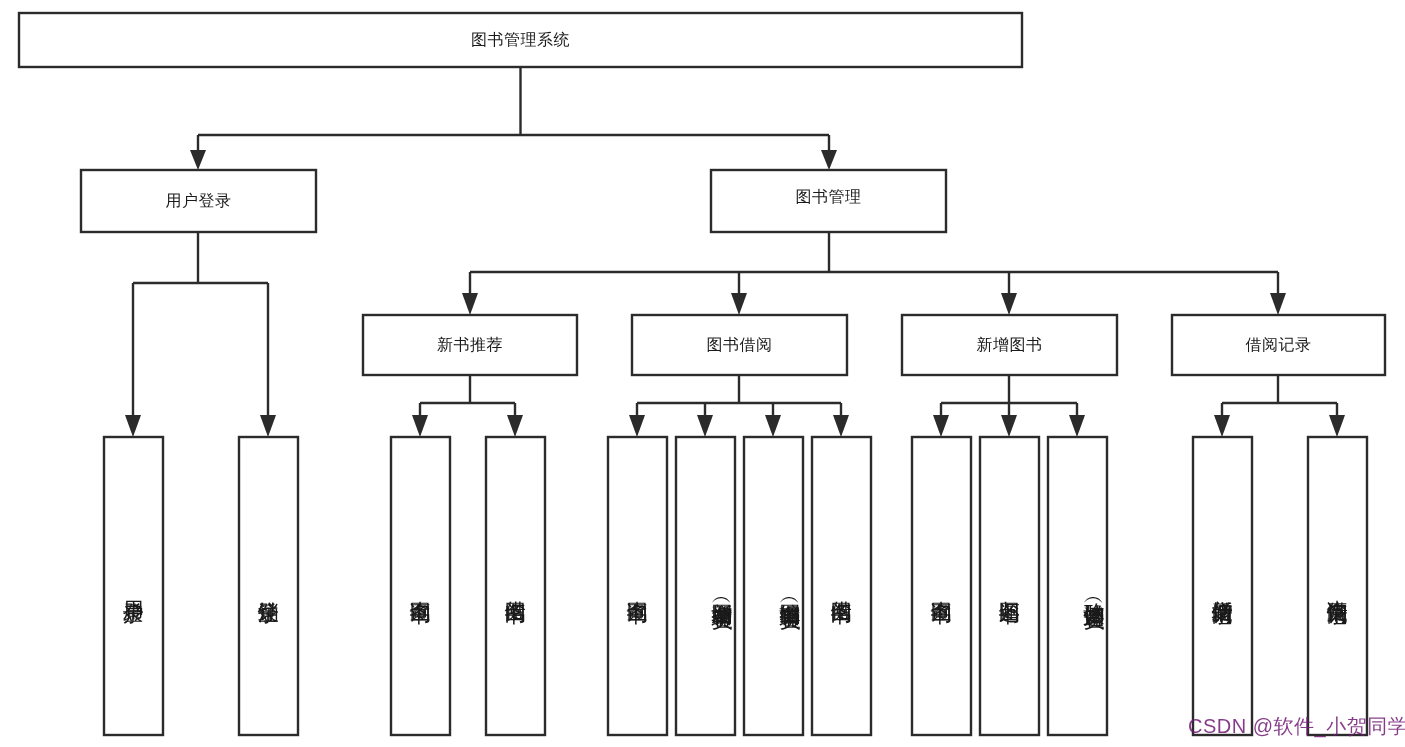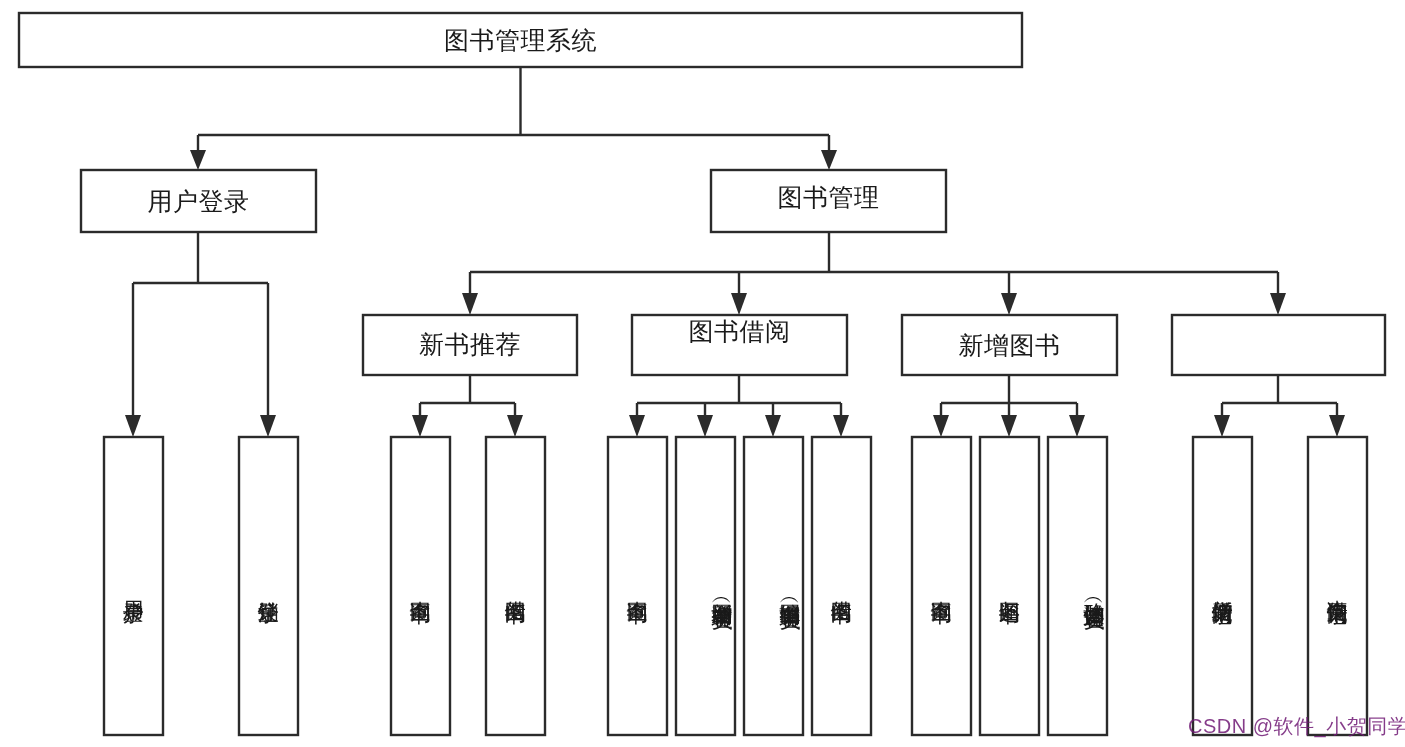--- a/index.html
+++ b/index.html
@@ -46,21 +46,21 @@
     stroke: none;
   }
   
   .label-h {
     position: absolute;
     display: flex;
     align-items: center;
     justify-content: center;
     text-align: center;
     color: #1a1a1a;
-    font-size: 25px;
+    font-size: 16px;
     line-height: 1.15;
     letter-spacing: 0.5px;
     white-space: nowrap;
     pointer-events: none;
   }
   .label-v {
     position: absolute;
     display: flex;
     align-items: center;
     justify-content: center;
@@ -236,22 +236,23 @@
     <rect class="leaf-rect" x="1308" y="437" width="59" height="298"></rect>
 
   </svg>
 
   <div class="label-h" style="left:19px; top:13px; width:1003px; height:54px;">图书管理系统</div>
 
   <div class="label-h" style="left:81px; top:170px; width:235px; height:62px;">用户登录</div>
   <div class="label-h" style="left:711px; top:170px; width:235px; height:54px;">图书管理</div>
 
   <div class="label-h" style="left:363px; top:315px; width:214px; height:60px;font-family:Liberation Serif, serif;">新书推荐</div>
-  <div class="label-h" style="left:632px; top:301px; width:215px; height:60px;">图书借阅</div>
+  <div class="label-h" style="left:632px; top:315px; width:215px; height:60px;">图书借阅</div>
   <div class="label-h" style="left:902px; top:315px; width:215px; height:60px;">新增图书</div>
+  <div class="label-h" style="left:1172px; top:315px; width:213px; height:60px;">借阅记录</div>
 
   <div class="label-v" style="left:104px; top:437px; width:59px; height:298px;">用户登录</div>
   <div class="label-v" style="left:239px; top:437px; width:59px; height:298px;">注销登录</div>
 
   <div class="label-v" style="left:391px; top:437px; width:59px; height:298px;">查询图书</div>
   <div class="label-v" style="left:486px; top:437px; width:59px; height:298px;">借阅图书</div>
 
   <div class="label-v" style="left:608px; top:437px; width:59px; height:298px;">查询图书</div>
   <div class="label-v" style="left:676px; top:437px; width:59px; height:298px; align-items:flex-start; padding-top:8px; box-sizing:border-box;">新增图书（管理员）</div>
   <div class="label-v" style="left:744px; top:437px; width:59px; height:298px; align-items:flex-start; padding-top:8px; box-sizing:border-box;">编辑图书（管理员）</div>

